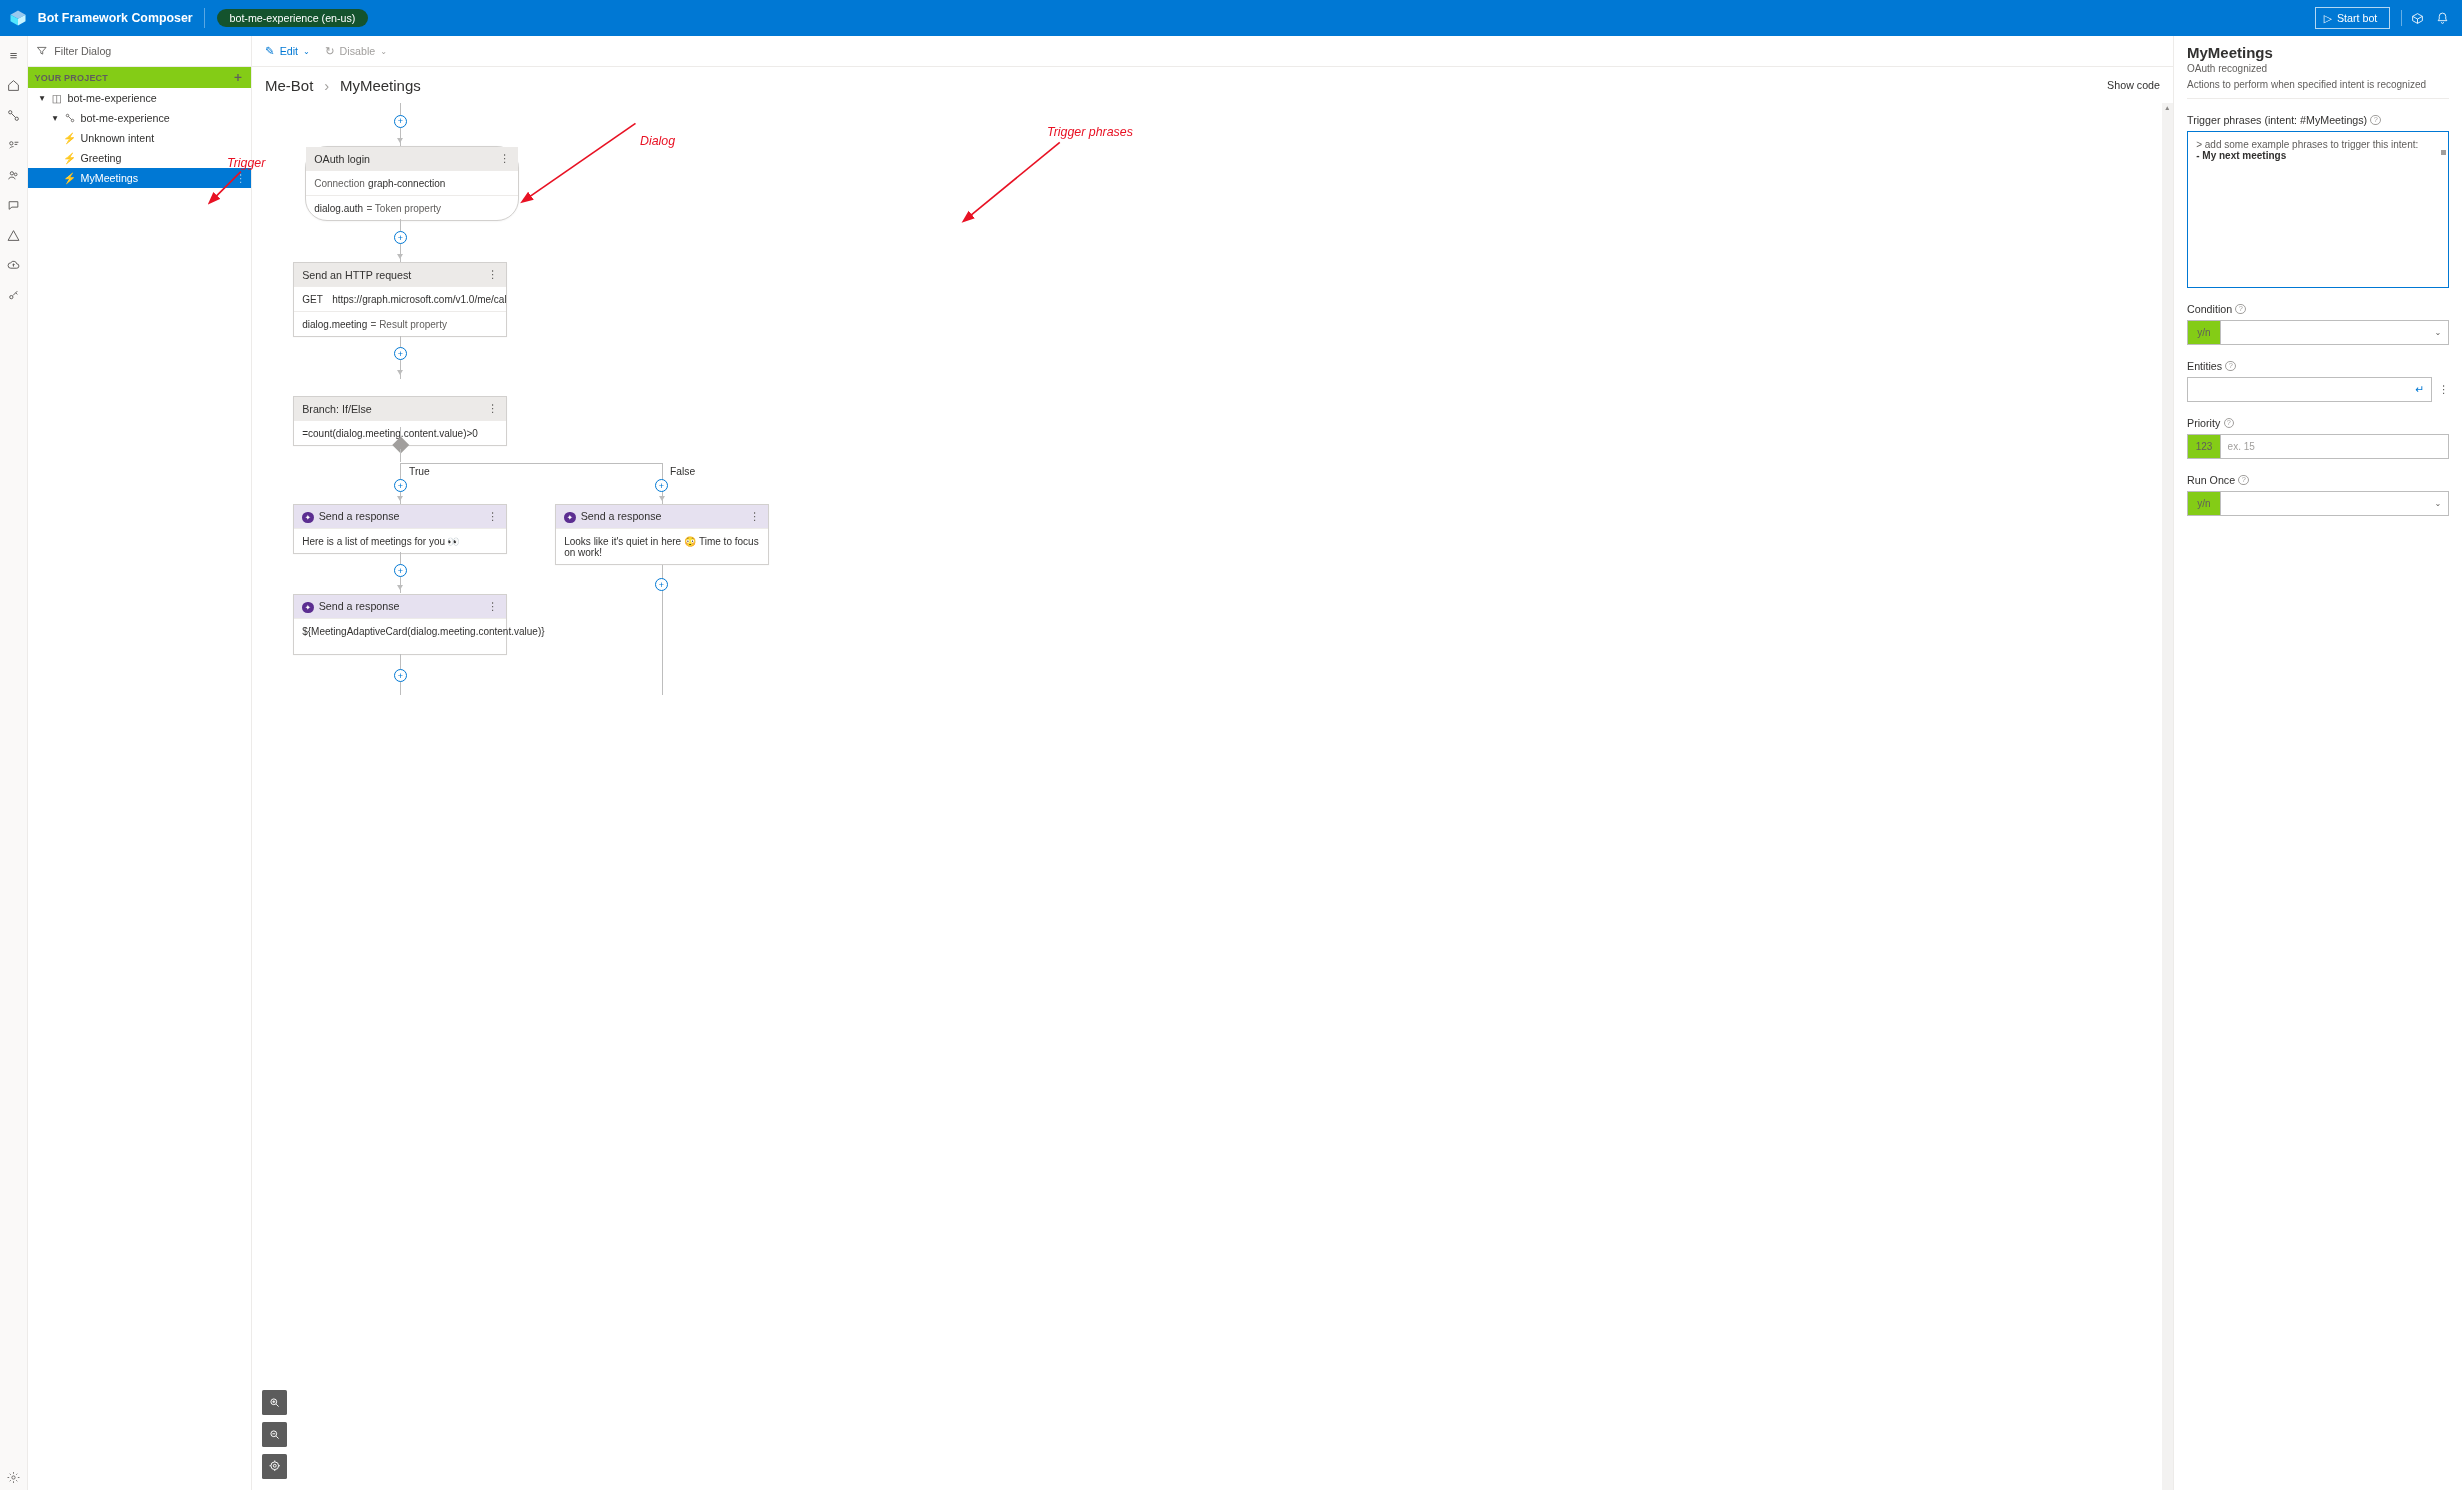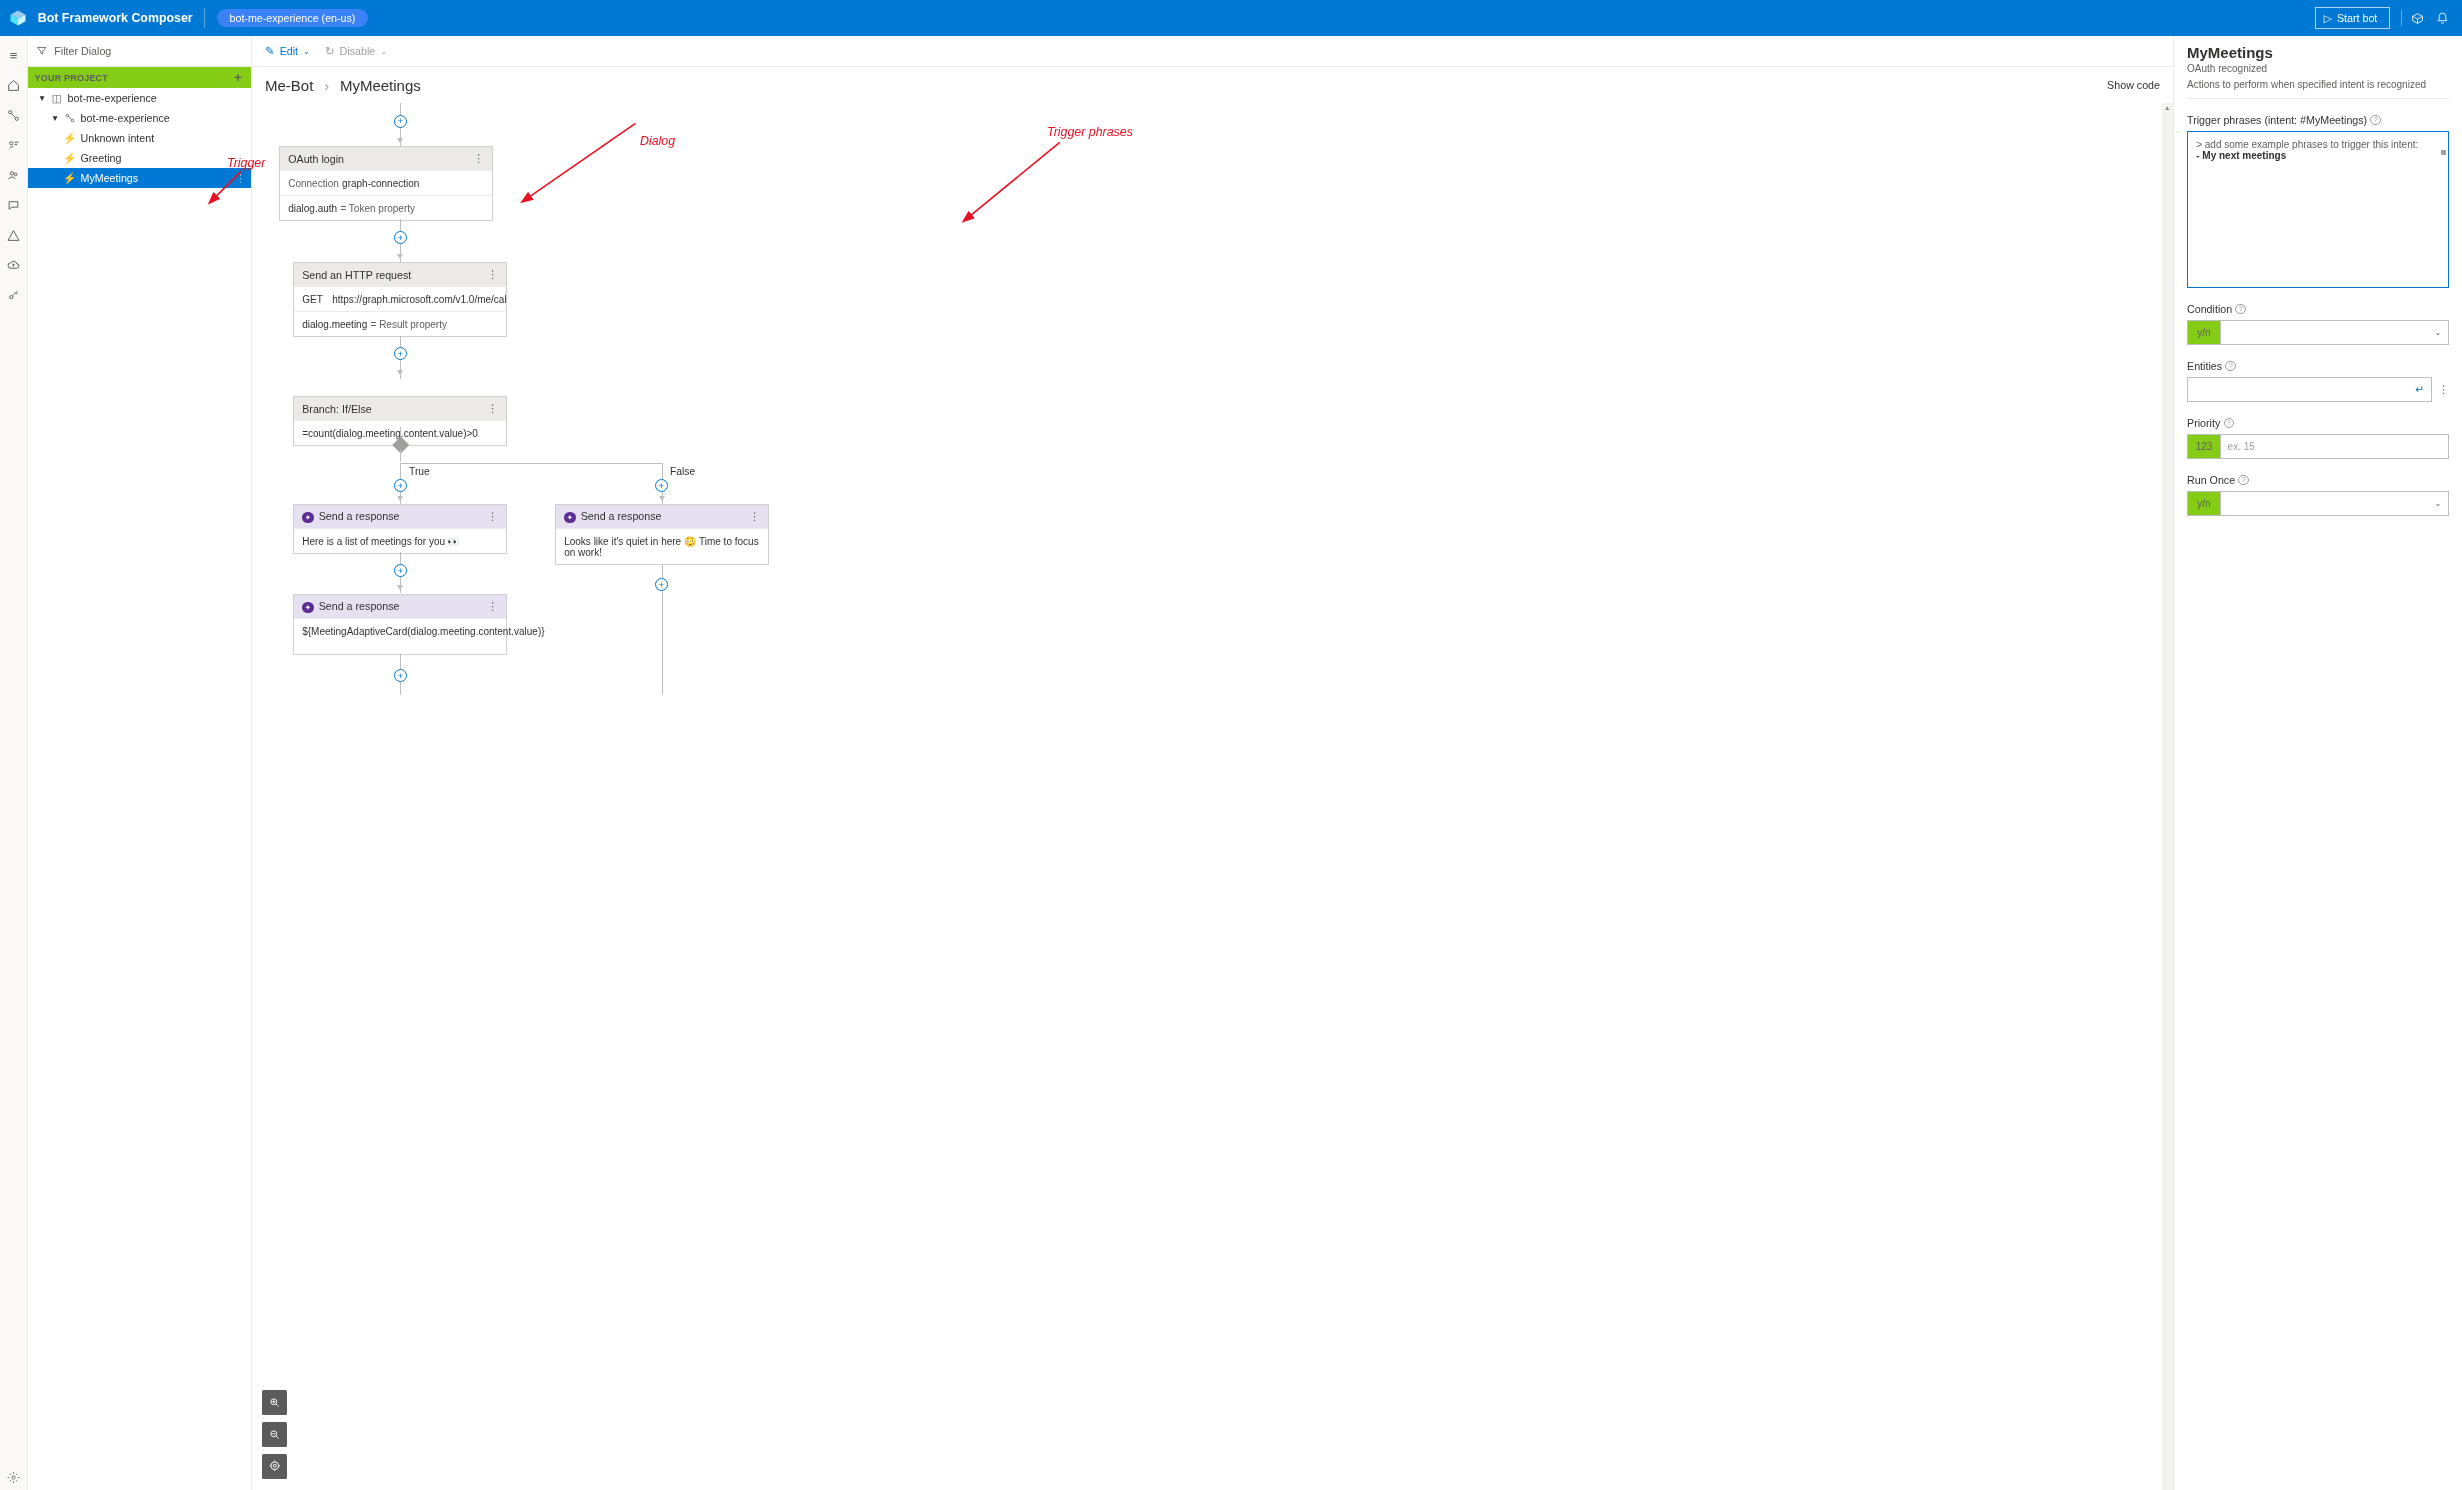--- a/index.html
+++ b/index.html
@@ -3,21 +3,21 @@
 <meta charset="utf-8">
 <style>
 * { box-sizing: border-box; margin: 0; padding: 0; }
 body { font-family: "Segoe UI", -apple-system, sans-serif; font-size: 10.7px; color: #323130; overflow: hidden; height: 100vh; }
 
 
 .topbar { background: #0078d4; height: 36px; display: flex; align-items: center; padding: 0 6.6px; color: #fff; }
 .logo { width: 23px; height: 23px; margin-right: 8.2px; display: flex; align-items: center; justify-content: center; }
 .app-title { font-weight: 600; font-size: 12.4px; }
 .divider-v { width: 0.8px; height: 20px; background: rgba(255,255,255,0.35); margin: 0 11.5px; }
-.bot-name { background: #3b82f6; border-radius: 11.5px; padding: 3.3px 13px; font-size: 10.7px; }
+.bot-name { background: #14532d; border-radius: 11.5px; padding: 3.3px 13px; font-size: 10.7px; }
 .topbar-spacer { flex: 1; }
 .start-bot { border: 0.8px solid rgba(255,255,255,0.7); padding: 3.3px 11.5px 3.3px 8.2px; font-size: 10.7px; display: flex; align-items: center; gap: 5px; margin-right: 8.2px; cursor: pointer; }
 .topbar-icon { width: 25px; height: 25px; display: flex; align-items: center; justify-content: center; cursor: pointer; }
 .topbar-sep { width: 0.8px; height: 16.5px; background: rgba(255,255,255,0.4); margin: 0 3.3px; }
 
 .main { display: flex; height: calc(100vh - 36px); }
 
 
 .left-rail { width: 28px; background: #faf9f8; border-right: 0.8px solid #edebe9; display: flex; flex-direction: column; align-items: center; padding-top: 6.6px; gap: 5px; }
 .rail-icon { width: 25px; height: 25px; display: flex; align-items: center; justify-content: center; color: #605e5c; cursor: pointer; font-size: 12.4px; }
@@ -257,21 +257,21 @@
       <div class="show-code">Show code</div>
     </div>
 
     <div class="canvas-scroll">
       <div class="canvas-inner">
 
         <div class="edge" style="left:148px; top:0; width:0.8px; height:43px;"></div>
         <div class="plus" style="left:142px; top:11.5px;">+</div>
         <div class="arrowhead" style="left:145px; top:35px;"></div>
 
-        <div class="node" style="left:27px; top:43px;">
+        <div class="node" style="left:53px; top:43px;border-radius:22px;">
           <div class="node-header">
             <span>OAuth login</span>
             <span class="node-menuicon">⋮</span>
           </div>
           <div class="node-body">
             <span>Connection</span>
             <span class="k">graph-connection</span>
           </div>
           <div class="node-body">
             <span class="k">dialog.auth</span>

